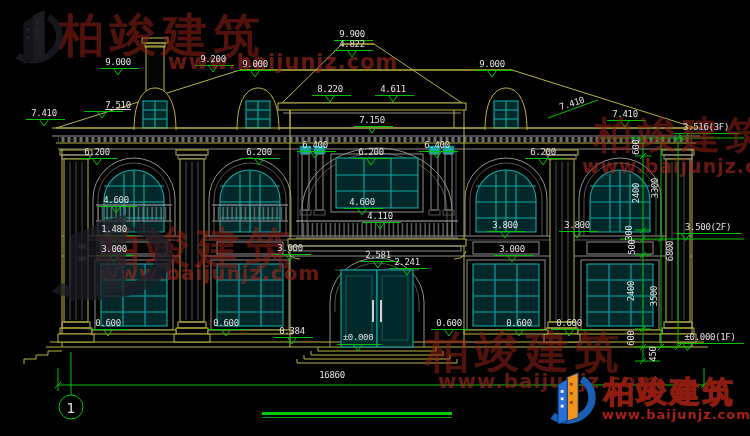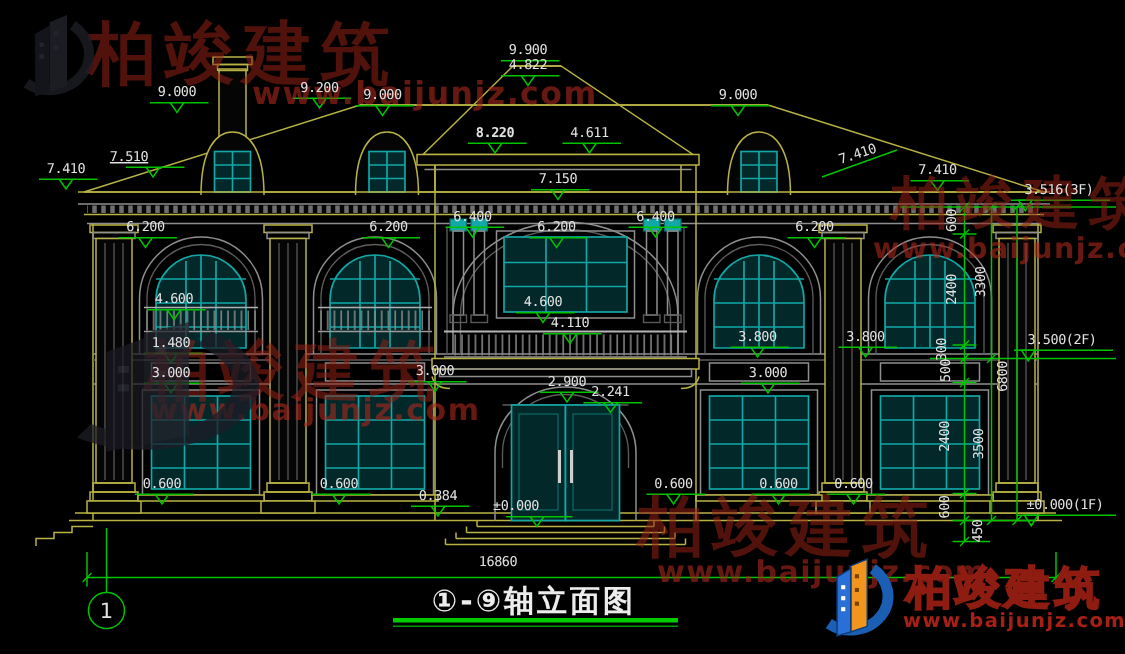--- a/index.html
+++ b/index.html
@@ -396,68 +396,67 @@
     <span class="wm-url w4u">www.baijunjz.com</span>
   </div>
 
   <div id="dims">
       <span class="dim" style="left: 352px; top: 30px;">9.900</span>
       <span class="dim" style="left: 352px; top: 40px;">4.822</span>
       <span class="dim" style="left: 118px; top: 58px;">9.000</span>
       <span class="dim" style="left: 213px; top: 55px;">9.200</span>
       <span class="dim" style="left: 255px; top: 60px;">9.000</span>
       <span class="dim" style="left: 492px; top: 60px;">9.000</span>
-      <span class="dim" style="left: 330px; top: 85px; font-weight: bold;">8.220</span>
+      <span class="dim" style="left: 330px; top: 85px;">8.220</span>
       <span class="dim" style="left: 393px; top: 85px;">4.611</span>
       <span class="dim" style="left: 372px; top: 116px;">7.150</span>
       <span class="dim" style="left: 44px; top: 109px;">7.410</span>
-      <span class="dim" style="left: 86px; top: 101px; text-decoration: underline;">7.510</span>
+      <span class="dim" style="left: 118px; top: 101px; text-decoration: underline;">7.510</span>
       <span class="dim" style="left: 572px; top: 104px; transform: translate(-50%, -50%) rotate(-18deg);">7.410</span>
       <span class="dim" style="left: 625px; top: 110px;">7.410</span>
       <span class="dim" style="left: 706px; top: 123px;">3.516(3F)</span>
       <span class="dim" style="left: 97px; top: 148px;">6.200</span>
       <span class="dim" style="left: 259px; top: 148px;">6.200</span>
       <span class="dim" style="left: 315px; top: 141px;">6.400</span>
       <span class="dim" style="left: 371px; top: 148px;">6.200</span>
       <span class="dim" style="left: 437px; top: 141px;">6.400</span>
       <span class="dim" style="left: 543px; top: 148px;">6.200</span>
       <span class="dim" style="left: 116px; top: 196px;">4.600</span>
       <span class="dim" style="left: 362px; top: 198px;">4.600</span>
       <span class="dim" style="left: 380px; top: 212px;">4.110</span>
       <span class="dim" style="left: 114px; top: 225px;">1.480</span>
       <span class="dim" style="left: 114px; top: 245px;">3.000</span>
       <span class="dim" style="left: 290px; top: 244px;">3.000</span>
       <span class="dim" style="left: 505px; top: 221px;">3.800</span>
       <span class="dim" style="left: 577px; top: 221px;">3.800</span>
       <span class="dim" style="left: 512px; top: 245px;">3.000</span>
-      <span class="dim" style="left: 378px; top: 251px;">2.900</span>
+      <span class="dim" style="left: 378px; top: 251px;">2.581</span>
       <span class="dim" style="left: 407px; top: 258px;">2.241</span>
       <span class="dim" style="left: 108px; top: 319px;">0.600</span>
       <span class="dim" style="left: 226px; top: 319px;">0.600</span>
       <span class="dim" style="left: 292px; top: 327px;">0.384</span>
-      <span class="dim" style="left: 344px; top: 334px;">±0.000</span>
+      <span class="dim" style="left: 358px; top: 334px; font-family: Liberation Mono, monospace;">±0.000</span>
       <span class="dim" style="left: 449px; top: 319px;">0.600</span>
       <span class="dim" style="left: 519px; top: 319px;">0.600</span>
       <span class="dim" style="left: 569px; top: 319px;">0.600</span>
       <span class="dim" style="left: 708px; top: 223px;">3.500(2F)</span>
       <span class="dim" style="left: 710px; top: 333px;">±0.000(1F)</span>
       <span class="dim" style="left: 332px; top: 371px;">16860</span>
       <span class="dim" style="left: 636px; top: 147px; transform: translate(-50%, -50%) rotate(-90deg);">600</span>
       <span class="dim" style="left: 636px; top: 193px; transform: translate(-50%, -50%) rotate(-90deg);">2400</span>
       <span class="dim" style="left: 655px; top: 188px; transform: translate(-50%, -50%) rotate(-90deg);">3300</span>
       <span class="dim" style="left: 629px; top: 233px; transform: translate(-50%, -50%) rotate(-90deg);">300</span>
       <span class="dim" style="left: 632px; top: 247px; transform: translate(-50%, -50%) rotate(-90deg);">500</span>
       <span class="dim" style="left: 631px; top: 291px; transform: translate(-50%, -50%) rotate(-90deg);">2400</span>
       <span class="dim" style="left: 654px; top: 296px; transform: translate(-50%, -50%) rotate(-90deg);">3500</span>
       <span class="dim" style="left: 670px; top: 251px; transform: translate(-50%, -50%) rotate(-90deg);">6800</span>
       <span class="dim" style="left: 631px; top: 338px; transform: translate(-50%, -50%) rotate(-90deg);">600</span>
       <span class="dim" style="left: 653px; top: 354px; transform: translate(-50%, -50%) rotate(-90deg);">450</span>
     </div>
 
-  <div class="title">①-⑨轴立面图</div>
   <div class="tl1"></div>
   <div class="tl2"></div>
   <div class="bubble-label">1</div>
 
   <div id="brand">
     <svg width="66" height="64" viewBox="0 0 60 70">
       <path d="M12,50 A22,20 0 1 0 44,10" fill="none" stroke="#1a5fb4" stroke-width="8"></path>
       <polygon points="28,8 40,3 40,52 28,56" fill="#f1951f" stroke="#0a3a77" stroke-width="1"></polygon>
       <polygon points="18,16 28,10 28,56 18,59" fill="#2a6fd6" stroke="#0a3a77" stroke-width="1"></polygon>
       <rect x="21" y="22" width="3" height="3" fill="#fff"></rect>

